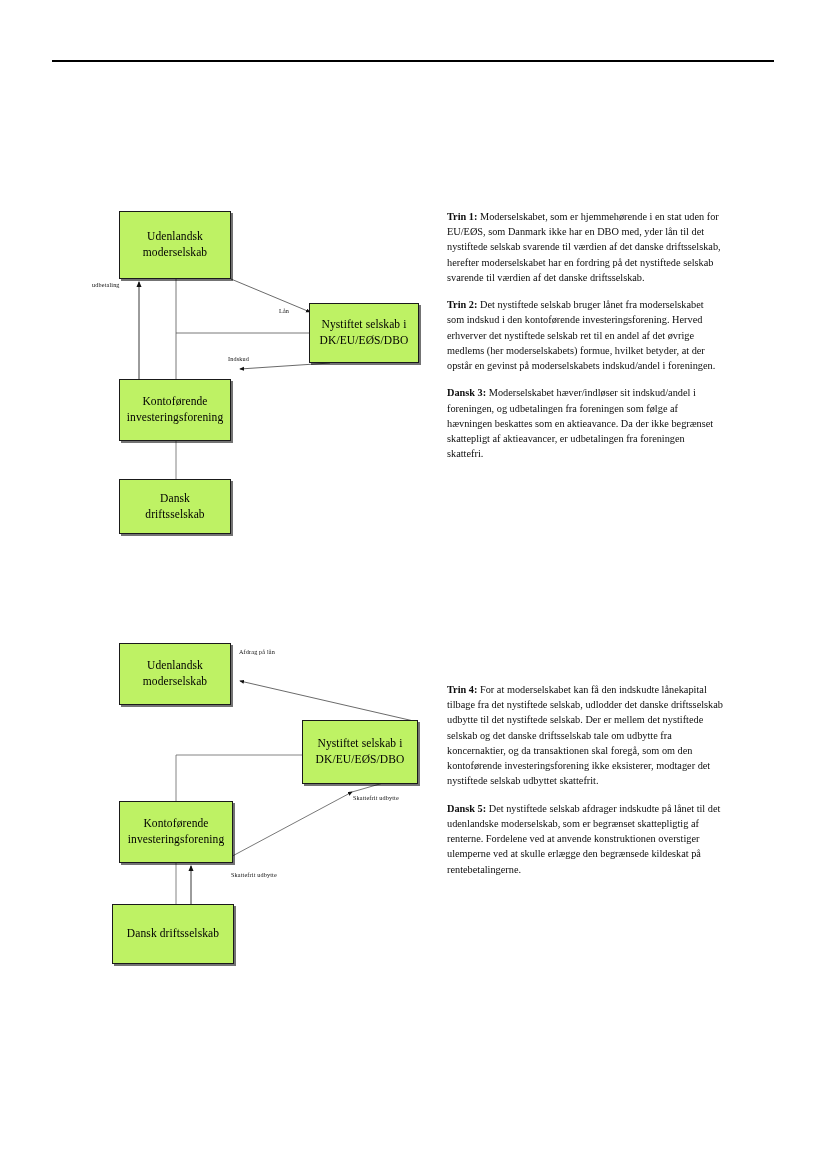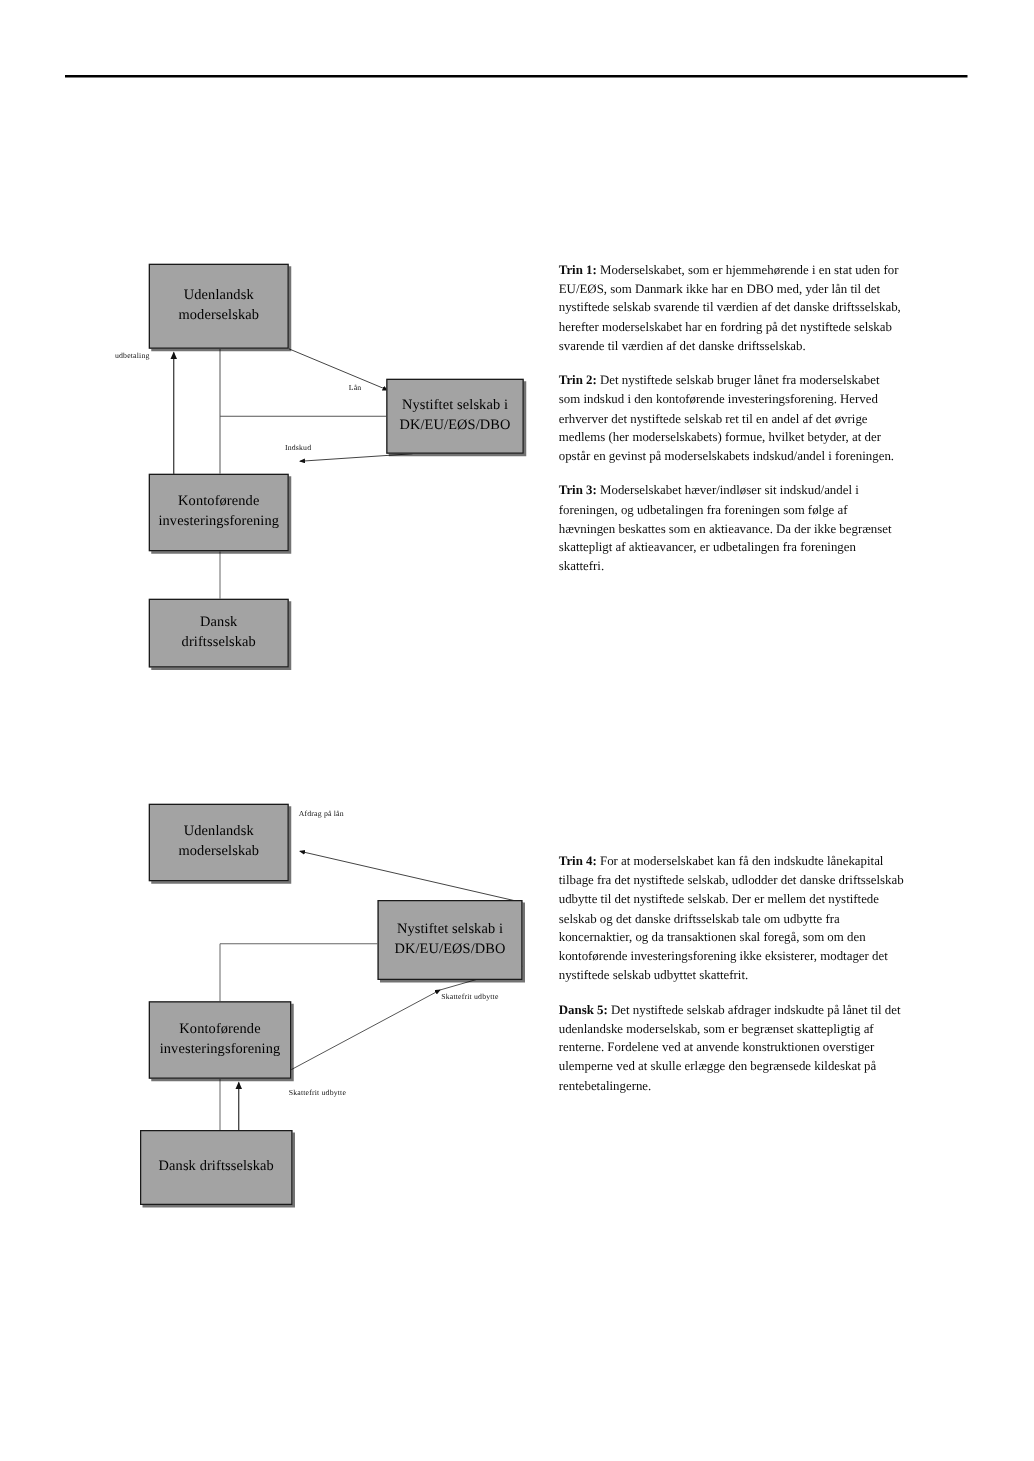--- a/index.html
+++ b/index.html
@@ -35,21 +35,21 @@
     width: 827px;
     height: 1169px;
     pointer-events: none;
   }
 
   
   .node {
     position: absolute;
     box-sizing: border-box;
     border: 1px solid #1a1a1a;
-    background: #a3a3a3;
+    background: #bef264;
     display: flex;
     align-items: center;
     justify-content: center;
     text-align: center;
     line-height: 1.35;
     font-size: 11.5px;
     letter-spacing: .1px;
     box-shadow: 2px 2px 0 rgba(0,0,0,.55);
   }
   .node span { display: block; padding: 0 6px; }
@@ -203,21 +203,21 @@
   <div class="edge-label" id="lbl-skattefri-2">Skattefrit udbytte</div>
 
   <div class="textcol" id="txt-block-1">
     <p class="para">
       <span class="step-label">Trin 1:</span><span> Moderselskabet, som er hjemmehørende i en stat uden for EU/EØS, som Danmark ikke har en DBO med, yder lån til det nystiftede selskab svarende til værdien af det danske driftsselskab, herefter moderselskabet har en fordring på det nystiftede selskab svarende til værdien af det danske driftsselskab.</span>
     </p>
     <p class="para">
       <span class="step-label">Trin 2:</span><span> Det nystiftede selskab bruger lånet fra moderselskabet som indskud i den kontoførende investeringsforening. Herved erhverver det nystiftede selskab ret til en andel af det øvrige medlems (her moderselskabets) formue, hvilket  betyder, at der opstår en gevinst på moderselskabets indskud/andel i foreningen.</span>
     </p>
     <p class="para">
-      <span class="step-label">Trin 3:</span><span> Moderselskabet hæver/indløser sit indskud/andel i foreningen, og udbetalingen fra foreningen som følge af hævningen beskattes som en aktieavance. Da der ikke begrænset skattepligt af aktieavancer, er udbetalingen fra foreningen skattefri.</span>
+      <span class="step-label">Dansk 3:</span><span> Moderselskabet hæver/indløser sit indskud/andel i foreningen, og udbetalingen fra foreningen som følge af hævningen beskattes som en aktieavance. Da der ikke begrænset skattepligt af aktieavancer, er udbetalingen fra foreningen skattefri.</span>
     </p>
   </div>
 
   <div class="textcol" id="txt-block-2">
     <p class="para">
       <span class="step-label">Trin 4:</span><span> For at moderselskabet kan få den indskudte lånekapital tilbage fra det nystiftede selskab, udlodder det danske driftsselskab udbytte til det nystiftede selskab. Der er mellem det nystiftede selskab og det danske driftsselskab tale om udbytte fra koncernaktier, og da transaktionen skal foregå, som om den kontoførende investeringsforening ikke eksisterer, modtager det nystiftede selskab udbyttet skattefrit.</span>
     </p>
     <p class="para">
       <span class="step-label">Dansk 5:</span><span> Det nystiftede selskab afdrager indskudte på lånet til det udenlandske moderselskab, som er begrænset skattepligtig af renterne. Fordelene ved at anvende konstruktionen overstiger ulemperne ved at skulle erlægge den begrænsede kildeskat på rentebetalingerne.</span>
     </p>

